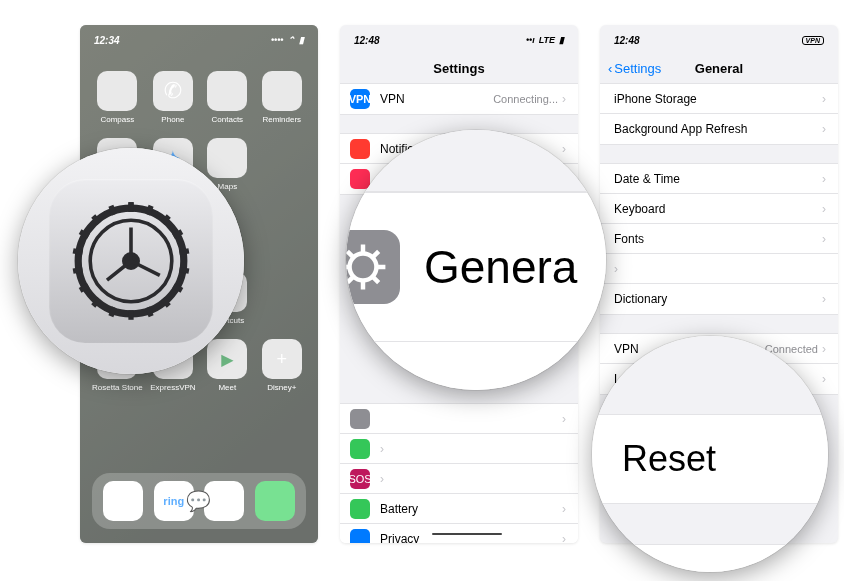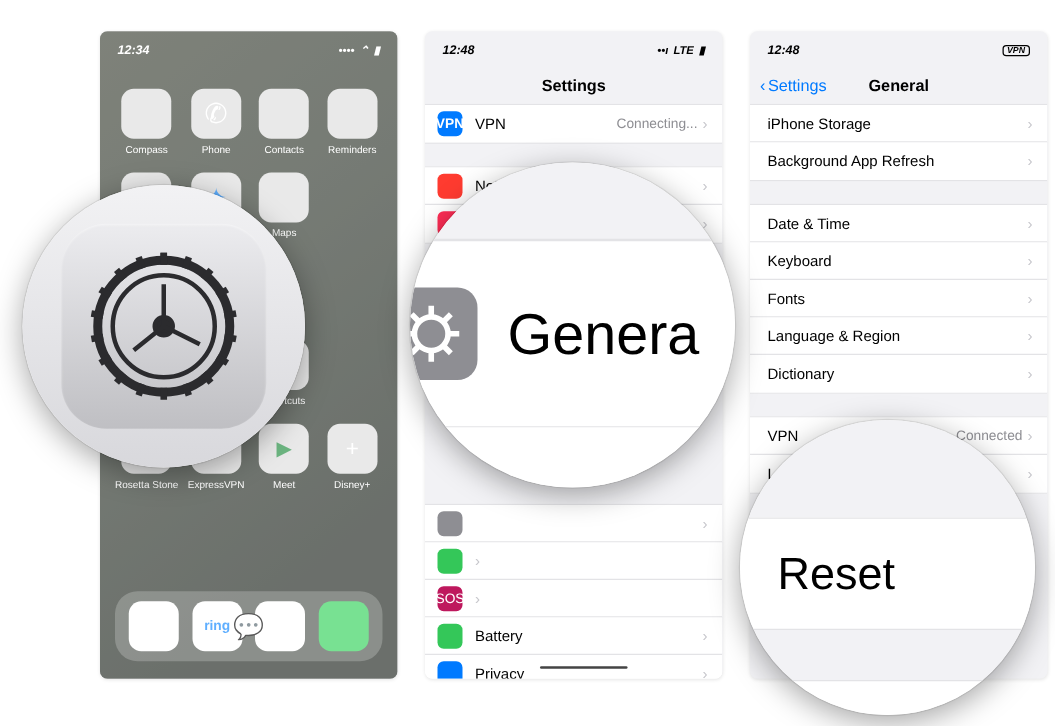--- a/index.html
+++ b/index.html
@@ -62,21 +62,21 @@
   .phone3 .row { padding-left:14px; }
 
   .i-vpn{background:#007aff;font-size:7px;font-weight:700;} .i-notif{background:#ff3b30;} .i-sound{background:#ff2d55;}
   .i-gen{background:#8e8e93;} .i-face{background:#34c759;} .i-sos{background:#be185d;font-size:7px;font-weight:400;} .i-batt{background:#34c759;} .i-priv{background:#007aff;}
 
   
 
   
   .zoom { position:absolute; border-radius:50%; overflow:hidden; box-shadow: 0 6px 24px rgba(0,0,0,.35), 0 0 0 1px rgba(0,0,0,.08); background:#fff; z-index:20; }
   .z1 { left:18px; top:148px; width:226px; height:226px; }
-  .z2 { left:328px; top:130px; width:260px; height:260px; }
+  .z2 { left:346px; top:130px; width:260px; height:260px; }
   .z3 { left:592px; top:336px; width:236px; height:236px; }
 
   
   .z1-inner { position:absolute; inset:0; display:flex; align-items:center; justify-content:center; background:linear-gradient(180deg,#f2f2f4,#d8d8dc); }
   .z1-tile { width:164px; height:164px; border-radius:36px; background:linear-gradient(180deg,#ececef,#bfbfc3); display:flex; align-items:center; justify-content:center; box-shadow: inset 0 1px 2px rgba(255,255,255,.5); }
 
   
   .z2-inner{position:absolute; inset:0;}
   .z2-gap{position:absolute;left:0;right:0;top:0;height:62px;background:#f2f2f5;border-bottom:1px solid #e3e3e6;}
   .z2-row{position:absolute;left:0;right:0;top:62px;height:150px;background:#fff;border-top:1px solid #e3e3e6;border-bottom:1px solid #e3e3e6;display:flex;align-items:center;padding-left:0;}
@@ -299,21 +299,20 @@
           </div>
           <div class="row">
             <div class="text">Keyboard</div>
             <div class="chev">›</div>
           </div>
           <div class="row">
             <div class="text">Fonts</div>
             <div class="chev">›</div>
           </div>
           <div class="row">
-            <div class="text">Language &amp; Region</div>
             <div class="chev">›</div>
           </div>
           <div class="row">
             <div class="text">Dictionary</div>
             <div class="chev">›</div>
           </div>
         </div>
         <div class="group">
           <div class="row">
             <div class="text">VPN</div>

